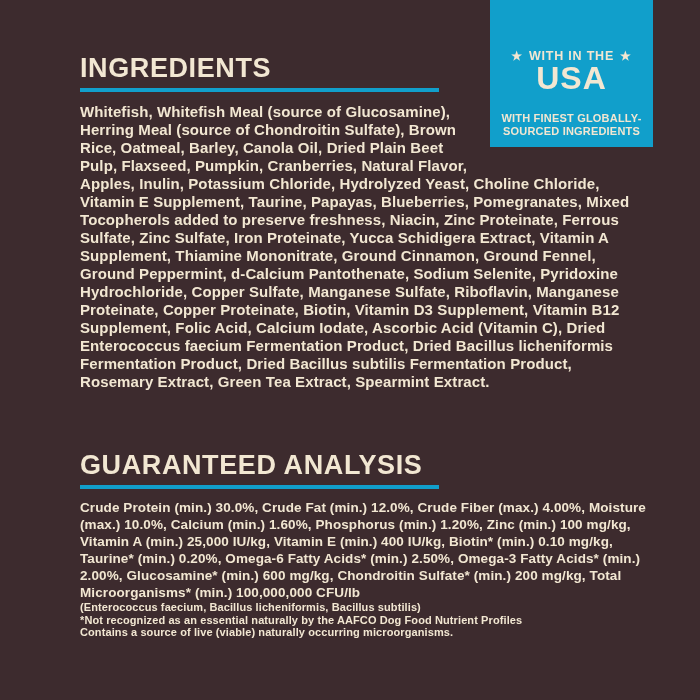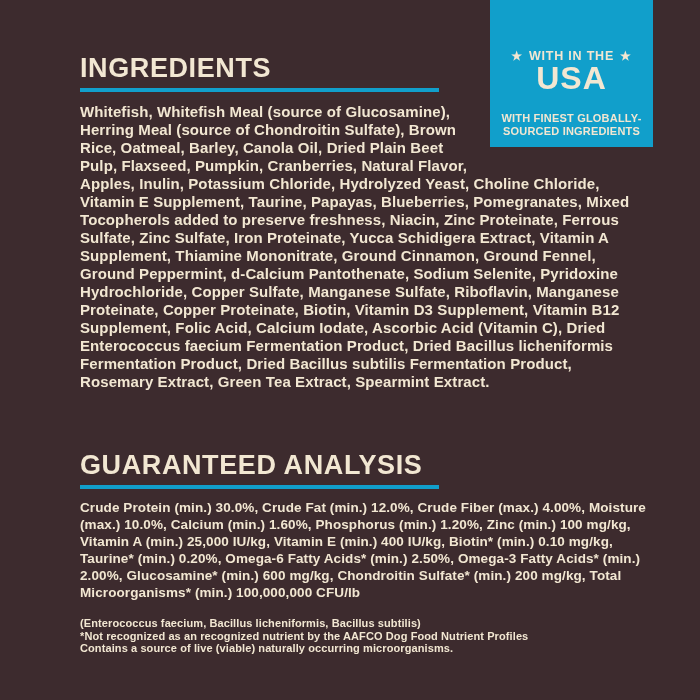--- a/index.html
+++ b/index.html
@@ -90,21 +90,21 @@
   }
   .ingredients-text {
     margin: 11px 0 0 0;
     font-size: 15px;
     line-height: 18px;
     font-weight: 700;
     letter-spacing: 0.1px;
     white-space: pre-line;
   }
   .ga-text {
-    margin: 10px 0 16px 0;
+    margin: 10px 0 0 0;
     font-size: 13.5px;
     line-height: 17px;
     font-weight: 700;
     letter-spacing: 0.1px;
     white-space: pre-line;
   }
   .ga-footnote {
     font-size: 11px;
     line-height: 12.5px;
     font-weight: 700;
@@ -151,17 +151,17 @@
   <div class="section section-ga">
     <h1 class="section-heading">GUARANTEED ANALYSIS</h1>
     <div class="rule"></div>
     <p class="ga-text">Crude Protein (min.) 30.0%, Crude Fat (min.) 12.0%, Crude Fiber (max.) 4.00%, Moisture
 (max.) 10.0%, Calcium (min.) 1.60%, Phosphorus (min.) 1.20%, Zinc (min.) 100 mg/kg,
 Vitamin A (min.) 25,000 IU/kg, Vitamin E (min.) 400 IU/kg, Biotin* (min.) 0.10 mg/kg,
 Taurine* (min.) 0.20%, Omega-6 Fatty Acids* (min.) 2.50%, Omega-3 Fatty Acids* (min.)
 2.00%, Glucosamine* (min.) 600 mg/kg, Chondroitin Sulfate* (min.) 200 mg/kg, Total
 Microorganisms* (min.) 100,000,000 CFU/lb</p>
     <div class="ga-footnote">(Enterococcus faecium, Bacillus licheniformis, Bacillus subtilis)</div>
-    <div class="ga-footnote">*Not recognized as an recognized nutrient by the AAFCO Dog Food Nutrient Profiles</div>
+    <div class="ga-footnote">*Not recognized as an essential naturally by the AAFCO Dog Food Nutrient Profiles</div>
     <div class="ga-footnote">Contains a source of live (viable) naturally occurring microorganisms.</div>
   </div>
 
 </div>
 
 </body></html>

